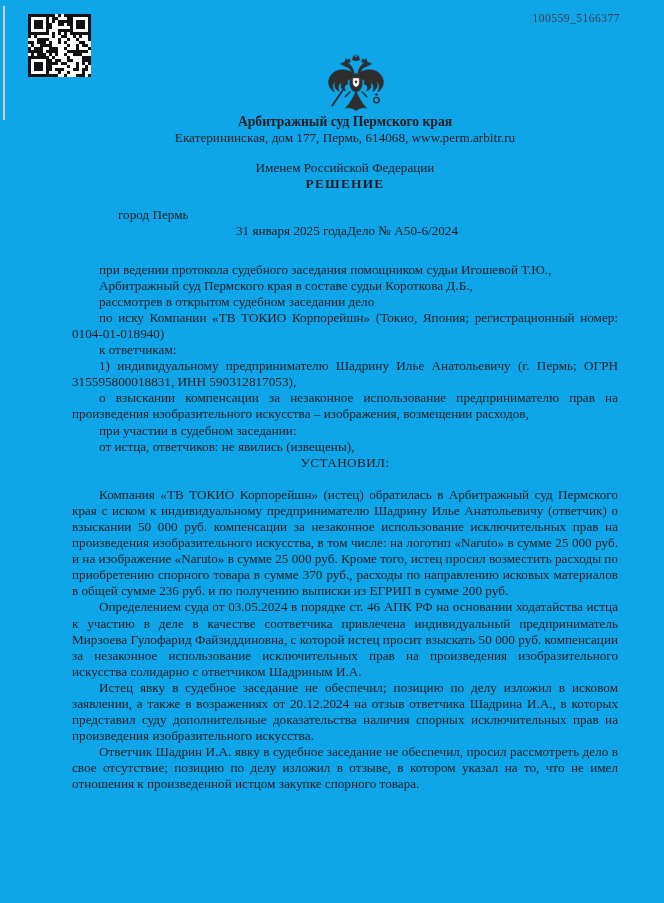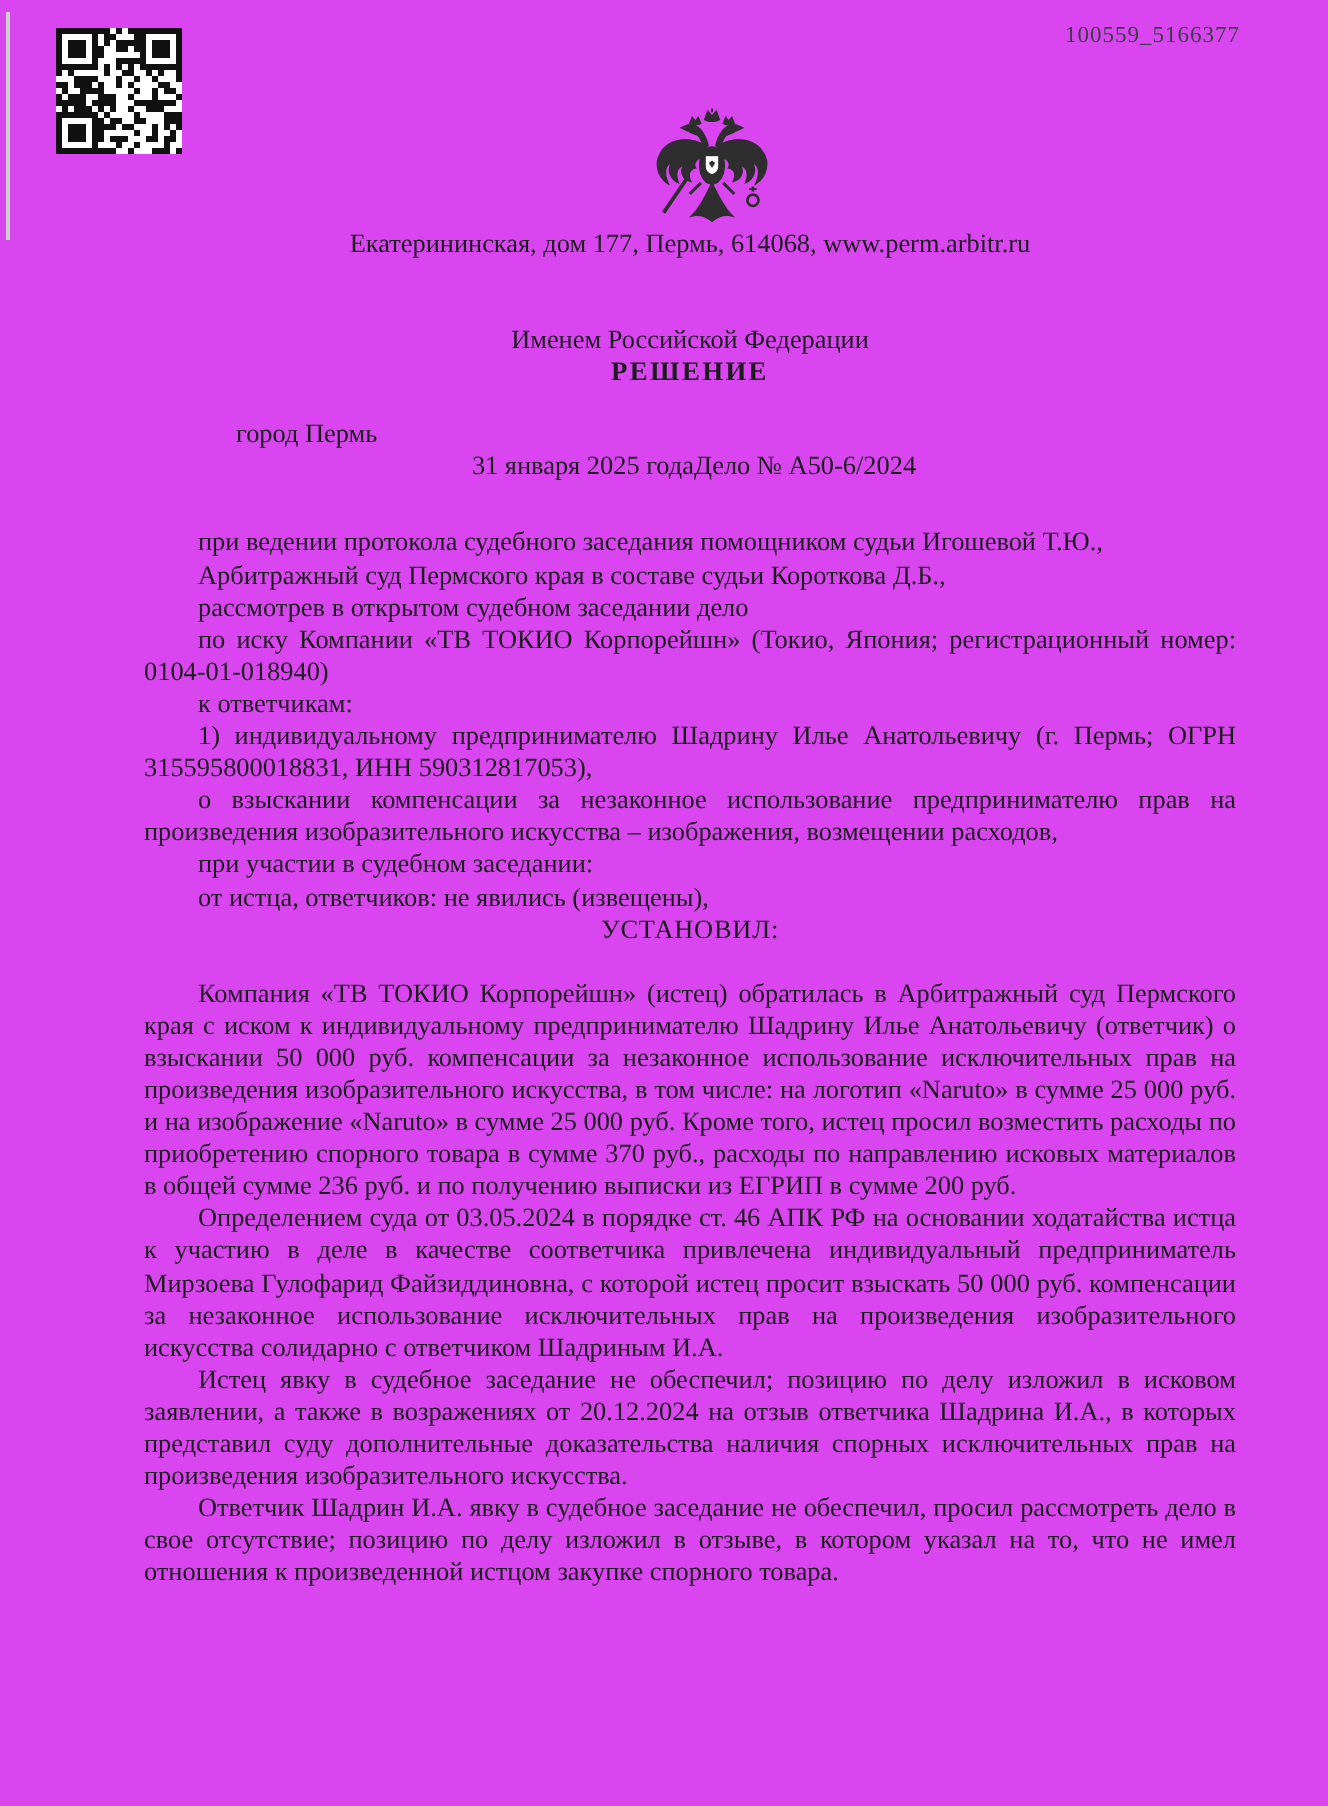--- a/index.html
+++ b/index.html
@@ -4,21 +4,21 @@
 <style>
   html,body{margin:0;padding:0;}
   body{
     width:664px;height:903px;
     background:#f4f4f4;
     font-family:"Liberation Serif","DejaVu Serif",serif;
   }
   .page{
     position:relative;
     width:664px;height:903px;
-    background:#d946ef;
+    background:#0ea5e9;
     color:#1c1c1e;
     overflow:hidden;
   }
   .scan-line{
     position:absolute;left:3px;top:6px;width:2px;height:114px;
     background:#cfcfcf;
   }
   .qr{
     position:absolute;left:28px;top:14px;width:63px;height:63px;
   }
@@ -28,21 +28,21 @@
   }
   .crest{
     position:absolute;top:53px;left:325px;width:62px;height:62px;
   }
   .content{
     position:absolute;left:72px;top:114px;width:546px;
     font-size:13.2px;line-height:16.1px;
   }
   .center{text-align:center;}
   .court-name{font-weight:bold;font-size:13.6px;}
-  .in-name{margin-top:32px;}
+  .in-name{margin-top:14px;}
   .doc-type{font-weight:bold;letter-spacing:1.2px;font-size:13.4px;font-family:Liberation Serif, serif;}
   .city{margin-top:15px;padding-left:46px;}
   .date-row{display:flex;justify-content:center;padding-left:46px;padding-right:42px;}
   .paras{margin-top:22px;}
   .paras p, .body-paras p{
     margin:0;
     text-align:justify;
     text-indent:27px;
   }
   .ustanovil{margin-bottom:16px;letter-spacing:0.4px;}
@@ -240,20 +240,21 @@
         <path d="M50,60 C44,72 40,80 33,87 C40,85 45,87 50,91 C55,87 60,85 67,87 C60,80 56,72 50,60 Z"></path>
 
         <path d="M45.5,39 h9 v7.5 q0,4.5 -4.5,5.8 q-4.5,-1.3 -4.5,-5.8 z" fill="#ffffff" stroke="#ffffff"></path>
         <path d="M47.5,44 l2.5,-2 2.5,2 -2.5,4 z" fill="#2e2e2e" stroke="none"></path>
       </g>
     </svg>
   </div>
 
   <div class="content">
 
+    <div class="center court-name">Арбитражный суд Пермского края</div>
     <div class="center">Екатерининская, дом 177, Пермь, 614068, www.perm.arbitr.ru</div>
     <div class="center in-name">Именем Российской Федерации</div>
     <div class="center doc-type">РЕШЕНИЕ</div>
 
     <div class="city">город Пермь</div>
     <div class="date-row">
       <span>31 января 2025 года</span>
       <span>Дело № А50-6/2024</span>
     </div>
 

